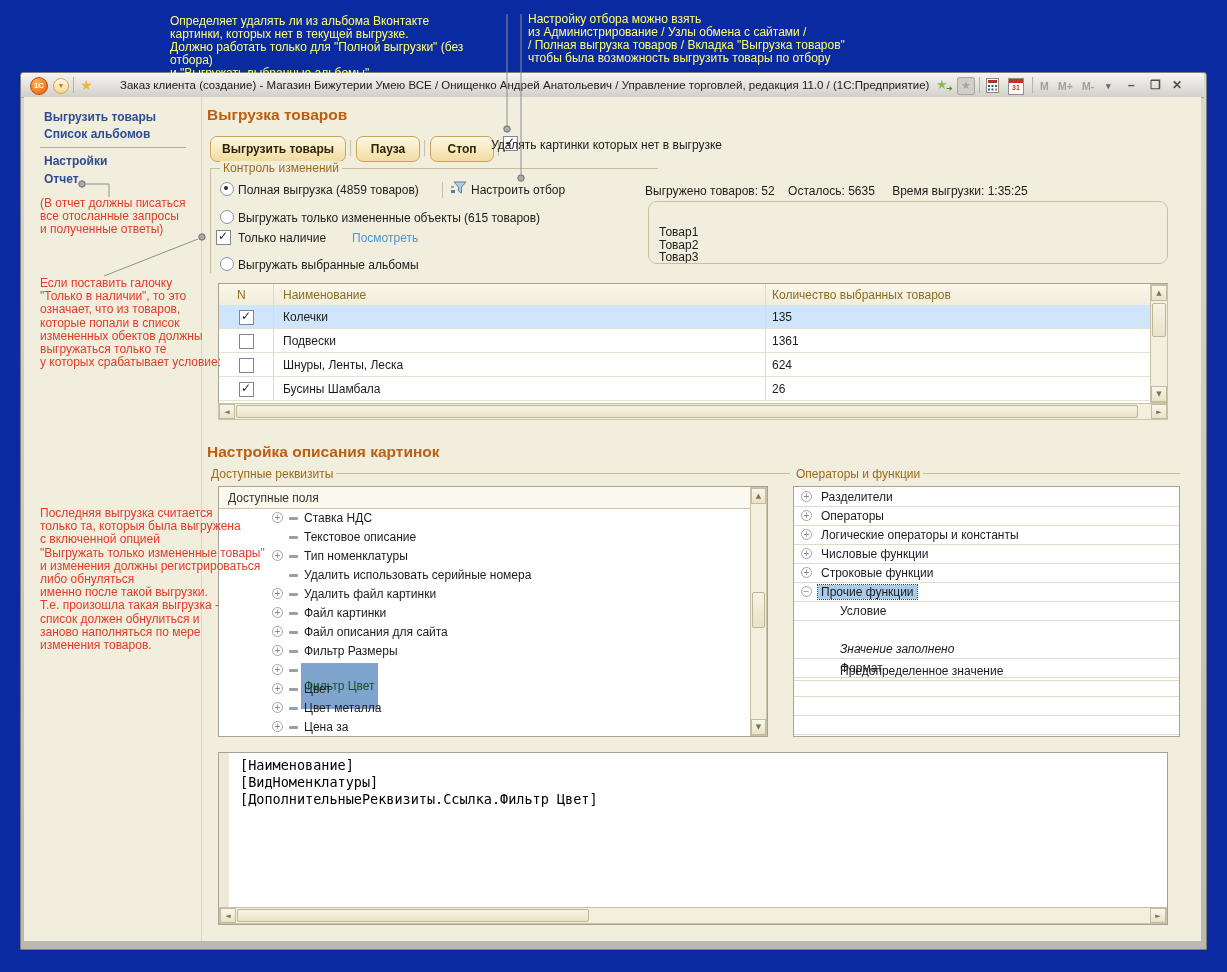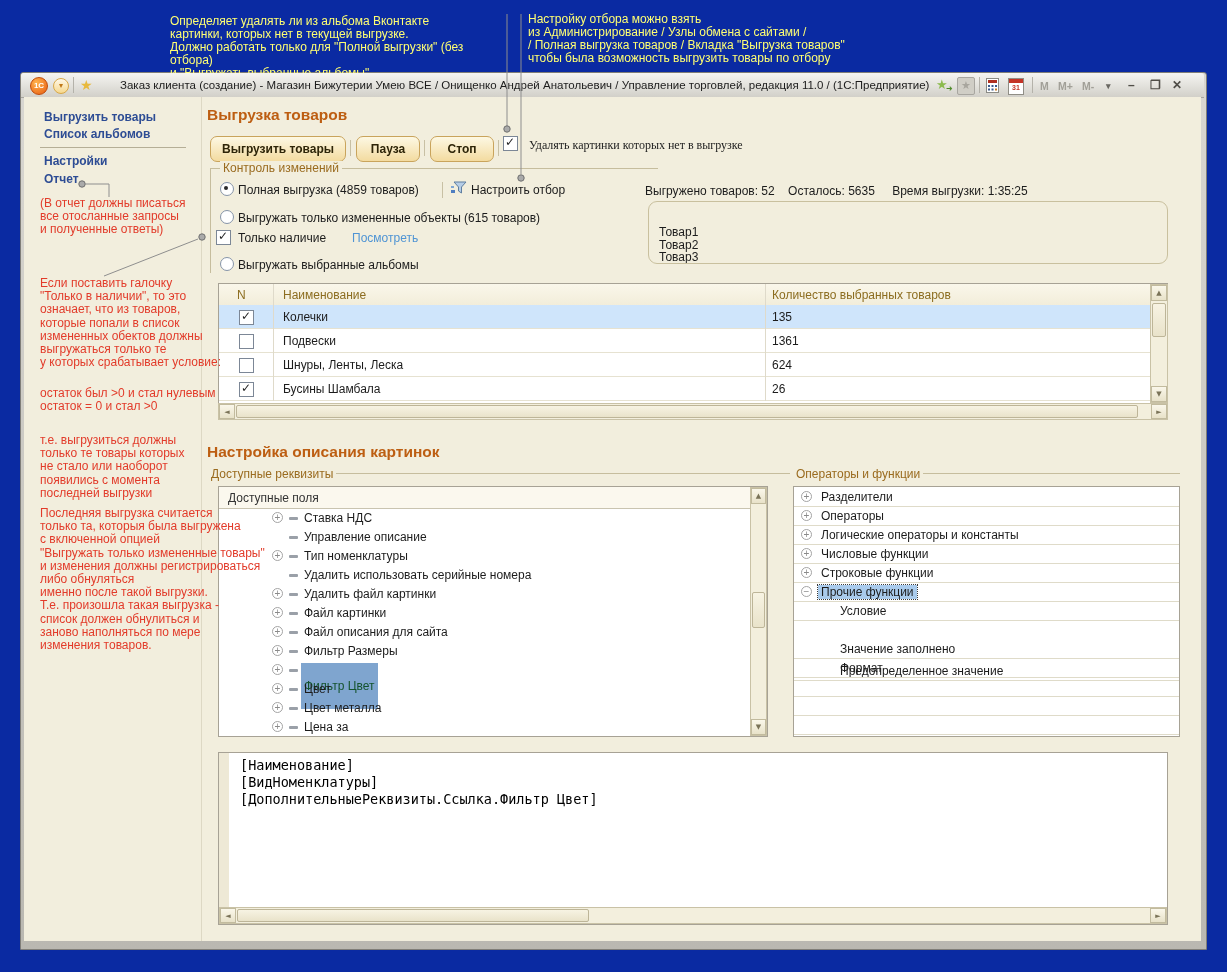--- a/index.html
+++ b/index.html
@@ -137,48 +137,41 @@
   <div class="rednote" style="left:40px;top:197px;">(В отчет должны писаться
 все отосланные запросы
 и полученные ответы)</div>
   <div class="rednote" style="left:40px;top:277px;">Если поставить галочку
 "Только в наличии", то это
 означает, что из товаров,
 которые попали в список
 измененных обектов должны
 выгружаться только те
 у которых срабатывает условие:</div>
-  <div class="rednote" style="left:40px;top:387px;">остаток был &gt;0 и стал нулевым
-остаток = 0 и стал &gt;0</div>
-  <div class="rednote" style="left:40px;top:434px;">т.е. выгрузиться должны
-только те товары которых
-не стало или наоборот
-появились с момента
-последней выгрузки</div>
   <div class="rednote" style="left:40px;top:507px;">Последняя выгрузка считается
 только та, которыя была выгружена
 с включенной опцией
 "Выгружать только измененные товары"
 и изменения должны регистрироваться
 либо обнуляться
 именно после такой выгрузки.
 Т.е. произошла такая выгрузка -
 список должен обнулиться и
 заново наполняться по мере
 изменения товаров.</div>
 
   <div class="h1" style="left:207px;top:106px;">Выгрузка товаров</div>
   <div class="btn" style="left:210px;top:136px;width:134px;">Выгрузить товары</div>
   <div class="btnsep" style="left:350px;top:140px;"></div>
   <div class="btn" style="left:356px;top:136px;width:62px;">Пауза</div>
   <div class="btnsep" style="left:424px;top:140px;"></div>
   <div class="btn" style="left:430px;top:136px;width:62px;">Стоп</div>
   <div class="btnsep" style="left:498px;top:140px;"></div>
   <span class="cb checked" style="left:503px;top:136px;"></span>
-  <div class="lbl" style="left:529px;top:138px;font-family:Liberation Serif, serif;">Удалять картинки которых нет в выгрузке</div>
+  <div class="lbl" style="left:491px;top:138px;">Удалять картинки которых нет в выгрузке</div>
 
   <div class="fieldset" style="left:210px;top:168px;width:447px;height:104px;"></div>
   <div class="grplbl" style="left:220px;top:161px;">Контроль изменений</div>
   <span class="radio checked" style="left:220px;top:182px;"></span>
   <div class="lbl" style="left:238px;top:183px;">Полная выгрузка  (4859 товаров)</div>
   <div class="btnsep" style="left:442px;top:182px;"></div>
   <svg class="abs" style="left:450px;top:180px;z-index:3;" width="17" height="16">
     <rect x="1" y="10" width="4" height="3" fill="#4f7ec0"></rect>
     <rect x="1" y="6" width="3" height="2" fill="#7fa6d4"></rect>
     <polygon points="4,2 16,2 11.5,7 11.5,13 8.5,11 8.5,7" fill="#b6cde6" stroke="#5f7ea0"></polygon>
@@ -255,21 +248,21 @@
   <div class="treehdr" style="left:219px;top:487px;width:531px;height:21px;"></div>
   <div class="thlbl" style="left:228px;top:491px;color:#333;">Доступные поля</div>
   <div class="abs" id="fields-body" style="left:219px;top:509px;width:531px;height:228px;z-index:4;">
       <div class="tree-row" style="top: 0px;">
         <div class="exp" style="left: 53px; top: 3px;">+</div>
         <div class="dash" style="left: 70px; top: 8px;"></div>
         <div class="tlabel" style="left: 85px; top: 2px;">Ставка НДС</div>
       </div>
       <div class="tree-row" style="top: 19px;">
         <div class="dash" style="left: 70px; top: 8px;"></div>
-        <div class="tlabel" style="left: 85px; top: 2px;">Управление описание</div>
+        <div class="tlabel" style="left: 85px; top: 2px;">Текстовое описание</div>
       </div>
       <div class="tree-row" style="top: 38px;">
         <div class="exp" style="left: 53px; top: 3px;">+</div>
         <div class="dash" style="left: 70px; top: 8px;"></div>
         <div class="tlabel" style="left: 85px; top: 2px;">Тип номенклатуры</div>
       </div>
       <div class="tree-row" style="top: 57px;">
         <div class="dash" style="left: 70px; top: 8px;"></div>
         <div class="tlabel" style="left: 85px; top: 2px;">Удалить использовать серийные номера</div>
       </div>
@@ -346,21 +339,21 @@
         <div class="exp" style="left: 7px; top: 3px;">−</div>
         <div class="tlabel ops-sel" style="left: 27px; top: 2px;">Прочие функции</div>
       </div>
       <div class="op-row" style="top: 114px;">
         <div class="tlabel" style="left: 46px; top: 2px;">Условие</div>
       </div>
       <div class="op-row" style="top: 133px; margin-top: 41px;">
         <div class="tlabel" style="left: 46px; top: 2px;">Предопределенное значение</div>
       </div>
       <div class="op-row" style="top: 152px;">
-        <div class="tlabel" style="left: 46px; top: 2px;">Значение заполнено</div>
+        <div class="tlabel" style="left: 46px; top: 2px; font-style: italic;">Значение заполнено</div>
       </div>
       <div class="op-row" style="top: 171px;">
         <div class="tlabel" style="left: 46px; top: 2px;">Формат</div>
       </div>
       <div class="op-row" style="top: 190px;"></div>
       <div class="op-row" style="top: 209px;"></div>
       <div class="op-row" style="top: 228px;"></div>
     </div>
 
   <div class="panel" style="left:218px;top:752px;width:950px;height:173px;box-sizing:border-box;"></div>

